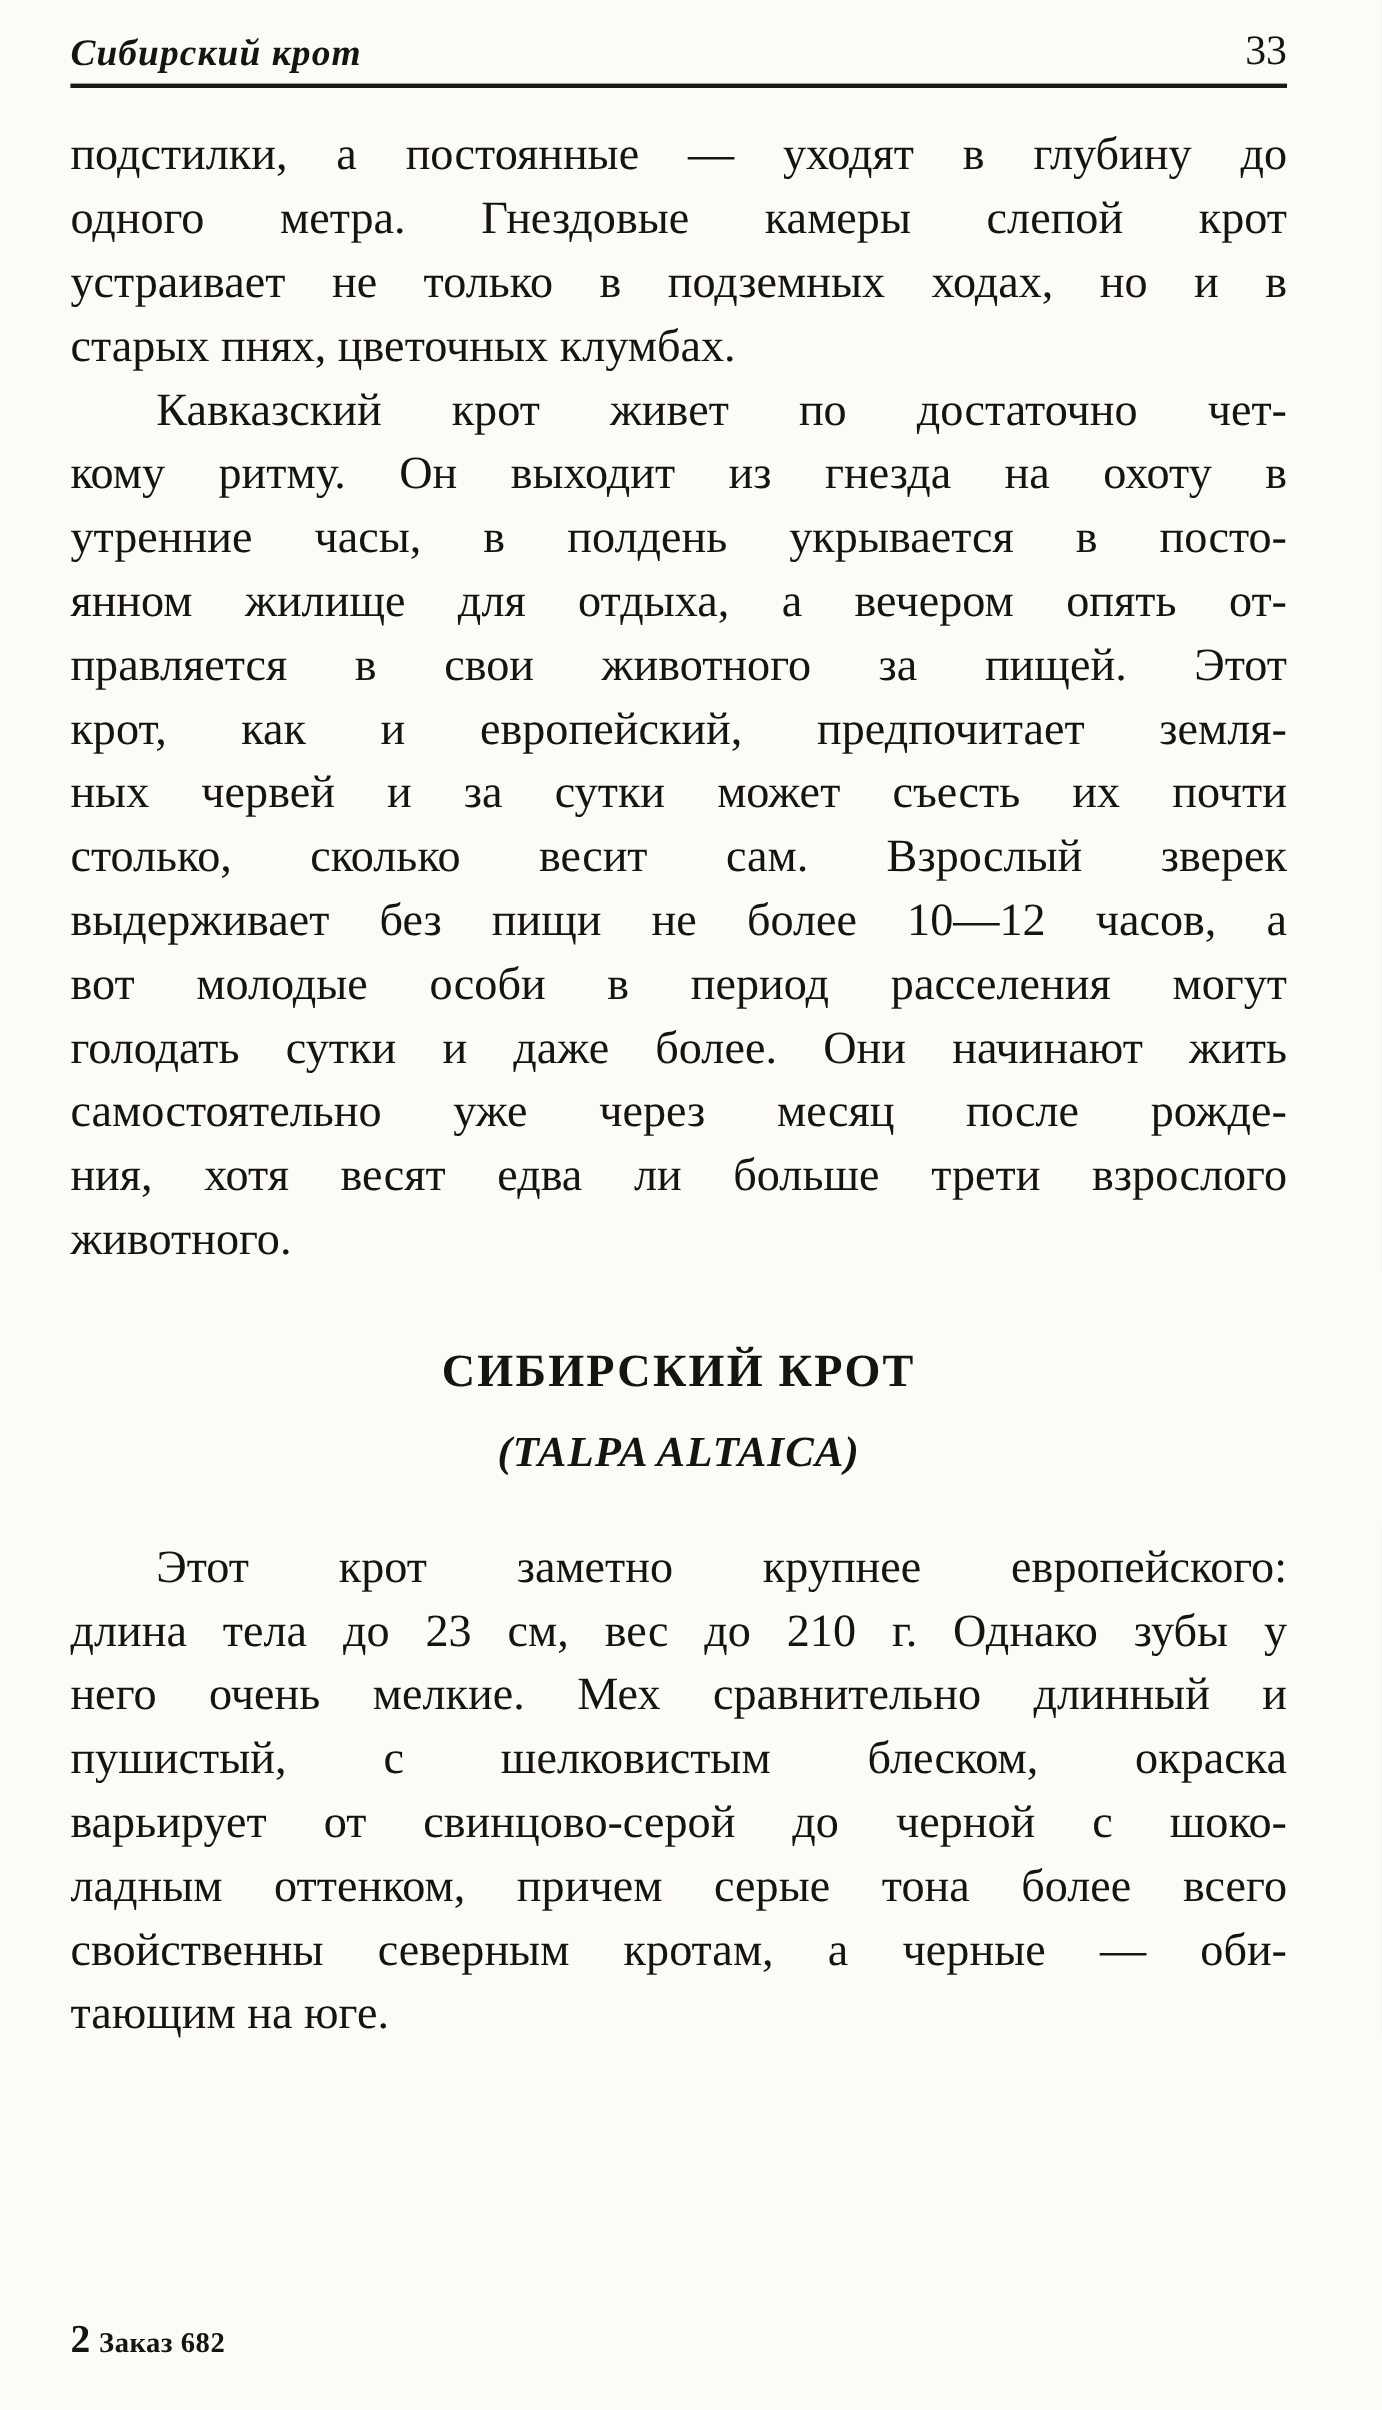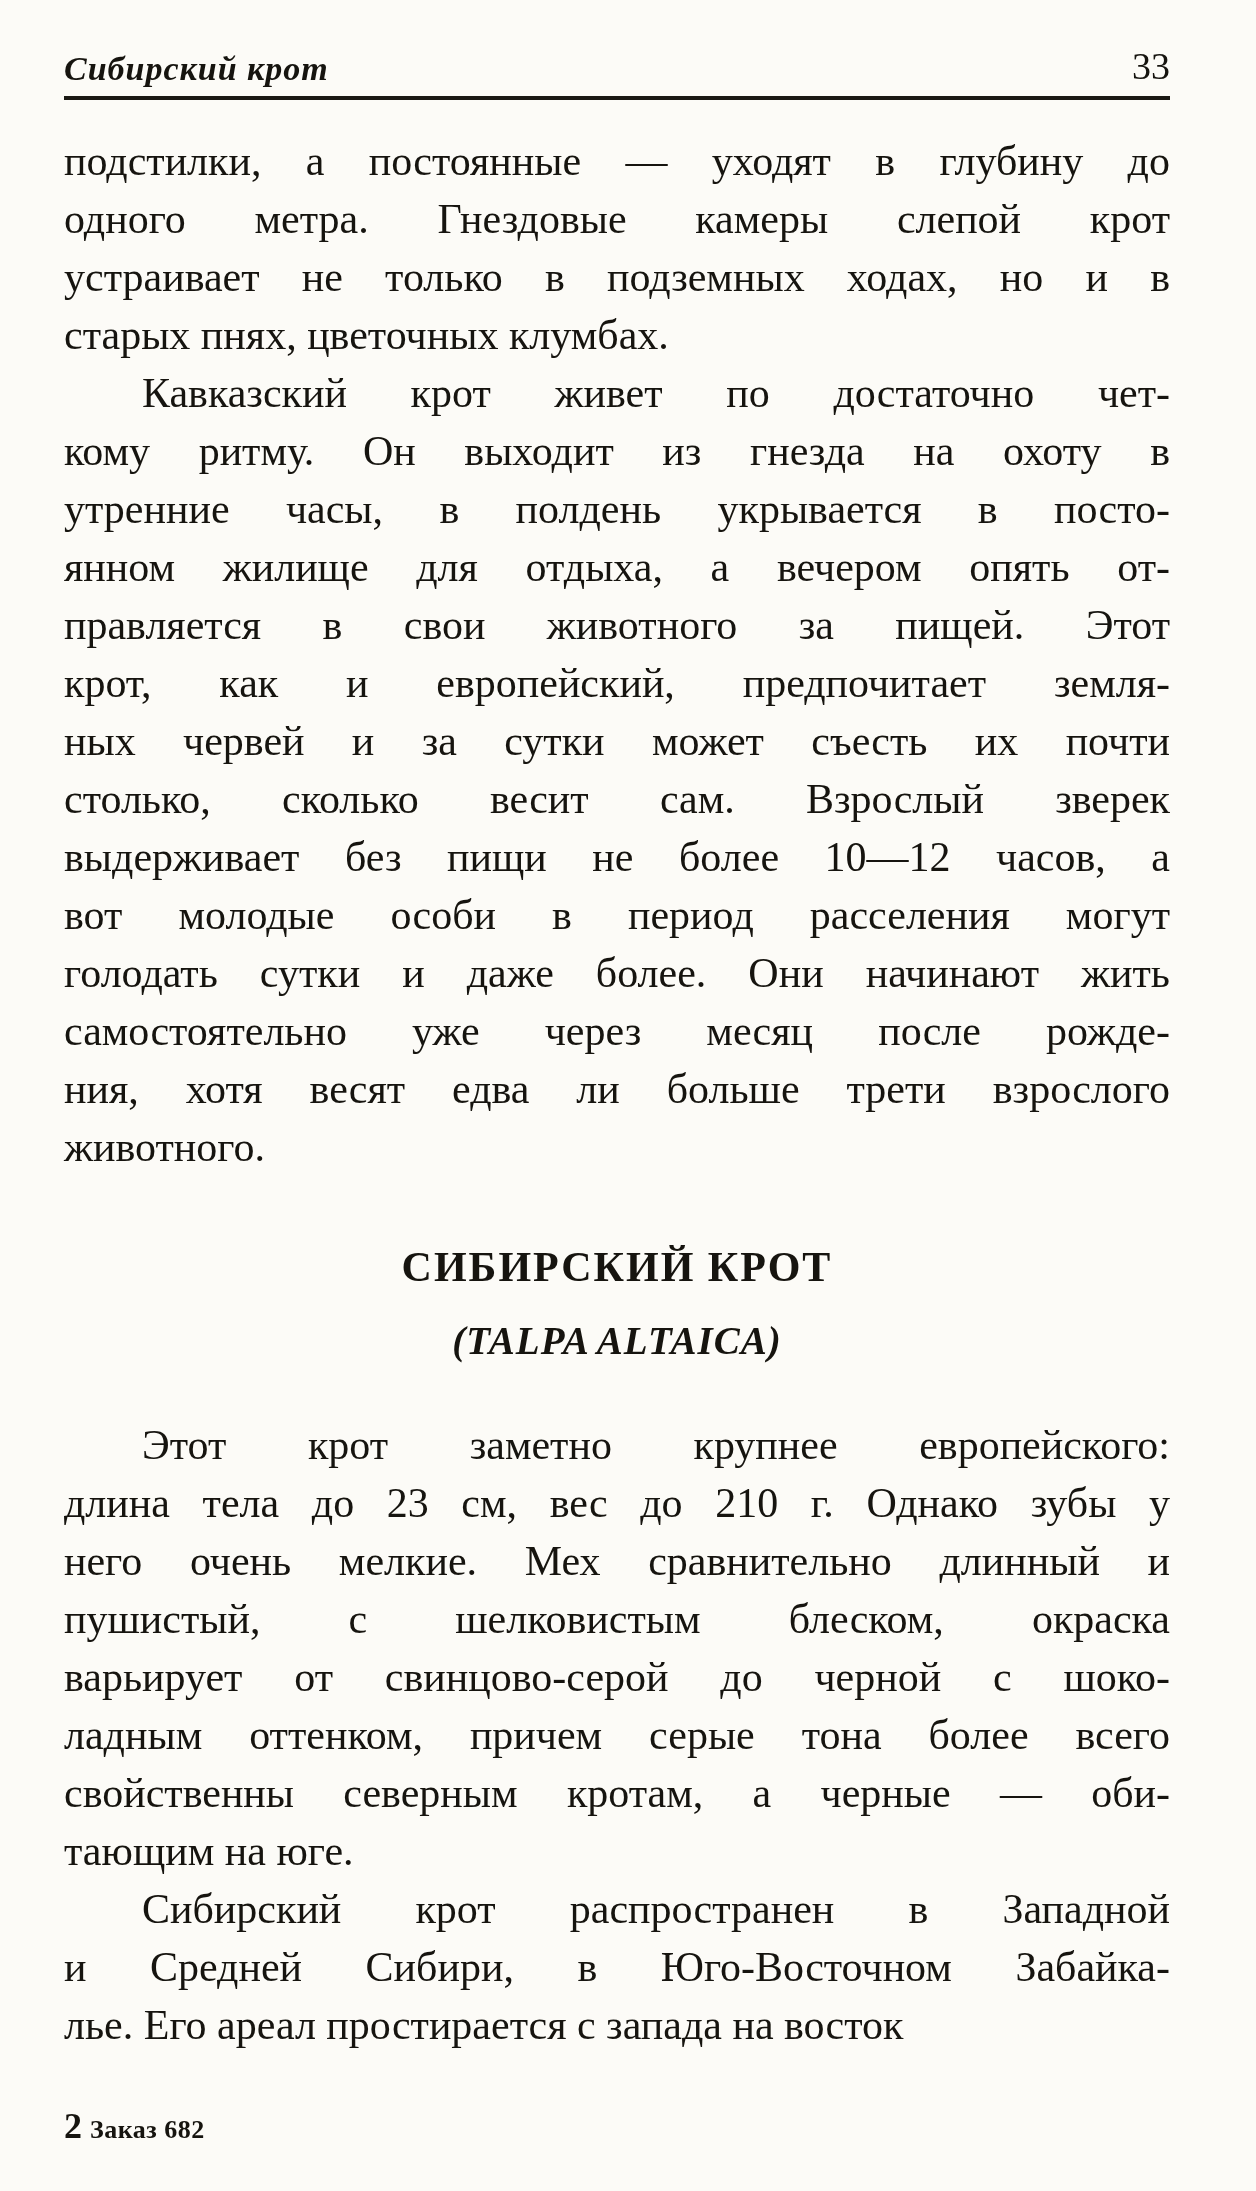--- a/index.html
+++ b/index.html
@@ -11,21 +11,21 @@
     height: 2191px;
     background: #e9e7e1;
     font-family: "Liberation Serif", serif;
   }
   .page {
     box-sizing: border-box;
     width: 1256px;
     height: 2191px;
     background: #fcfbf7;
     color: #16140f;
-    padding: 44px 86px 44px 64px;
+    padding: 24px 86px 44px 64px;
     display: flex;
     flex-direction: column;
   }
   .running-header {
     display: flex;
     justify-content: space-between;
     align-items: flex-end;
     border-bottom: 4px solid #1b1914;
     padding-bottom: 8px;
   }
@@ -136,25 +136,20 @@
       <div class="paragraph indent">
         <div class="line">Этот крот заметно крупнее европейского:</div>
         <div class="line">длина тела до 23 см, вес до 210 г. Однако зубы у</div>
         <div class="line">него очень мелкие. Мех сравнительно длинный и</div>
         <div class="line">пушистый, с шелковистым блеском, окраска</div>
         <div class="line">варьирует от свинцово-серой до черной с шоко-</div>
         <div class="line">ладным оттенком, причем серые тона более всего</div>
         <div class="line">свойственны северным кротам, а черные —  оби-</div>
         <div class="line last">тающим на юге.</div>
       </div>
-      <div class="paragraph indent">
-        <div class="line">Сибирский крот распространен в Западной</div>
-        <div class="line">и Средней Сибири, в Юго-Восточном Забайка-</div>
-        <div class="line last">лье. Его ареал простирается с запада на восток</div>
-      </div>
     </div>
 
   <div class="page-footer">
     <span class="printers-mark">2</span>
     <span class="footer-order">Заказ 682</span>
   </div>
 
 </div>
 
 </body></html>

